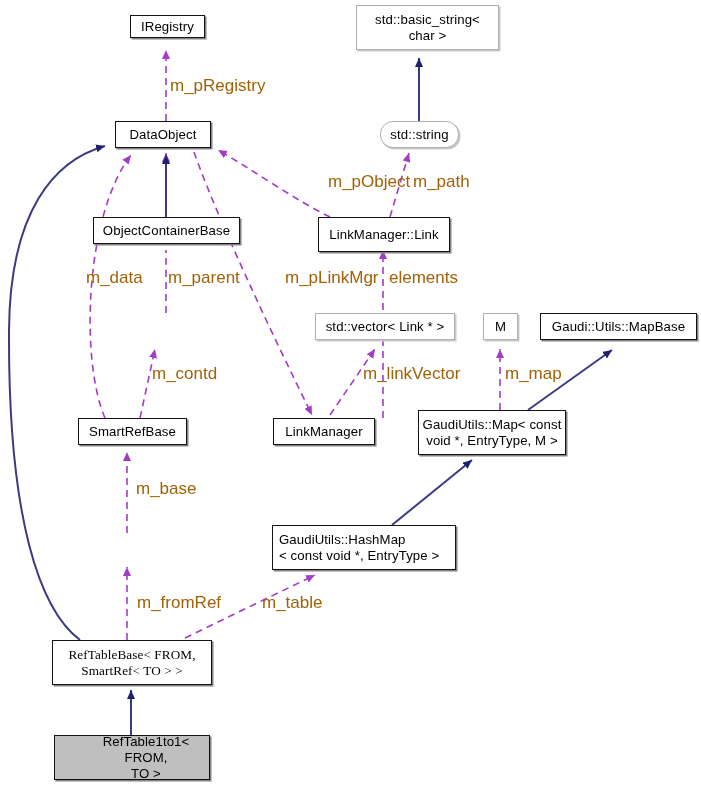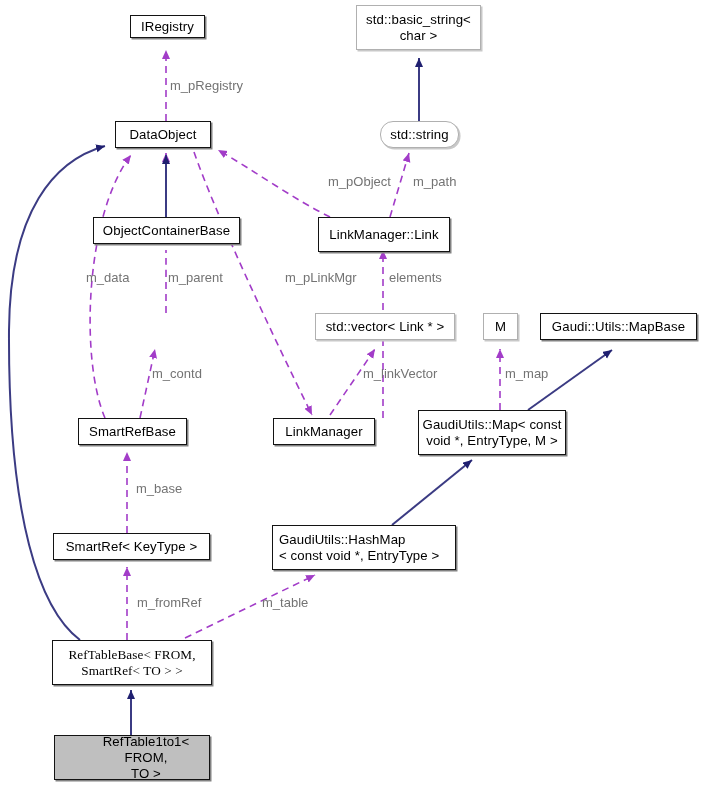--- a/index.html
+++ b/index.html
@@ -51,23 +51,23 @@
     border: 1.4px solid #131313;
     box-shadow: 1.5px 1.5px 0 0 #828282;
   }
   .node.leftalign {
     justify-content: flex-start;
     text-align: left;
     padding-left: 6px;
   }
   .edge-label {
     position: absolute;
-    font-size: 13px;
+    font-size: 17px;
     line-height: 15px;
-    color: #737373;
+    color: #a16207;
     white-space: nowrap;
     font-family: "Liberation Sans", sans-serif;
   }
 </style>
 </head>
 <body>
 
 <div id="diagram">
 
   <svg id="edges" viewBox="0 0 701 789" width="701" height="789" xmlns="http://www.w3.org/2000/svg">
@@ -153,21 +153,21 @@
       <path d="M392,525 L472,460" stroke="#3b3b83" stroke-width="2" fill="none" marker-end="url(#arrow-inherit)"></path>
     </g>
 
     <g>
       <path d="M131,735 L131,690" stroke="#3b3b83" stroke-width="2" fill="none" marker-end="url(#arrow-inherit)"></path>
     </g>
   </svg>
 
   <div class="node solid" style="left:130px; top:15px; width:75px; height:23px;">IRegistry</div>
 
-  <div class="node light" style="left:356px; top:5px; width:125px; height:45px;">std::basic_string&lt;
+  <div class="node light" style="left:356px; top:5px; width:143px; height:45px;">std::basic_string&lt;
 char &gt;</div>
 
   <div class="node solid" style="left:115px; top:121px; width:96px; height:27px;">DataObject</div>
 
   <div class="node light" style="left:380px; top:121px; width:79px; height:27px;border-radius:13px;">std::string</div>
 
   <div class="node solid" style="left:93px; top:217px; width:147px; height:27px;">ObjectContainerBase</div>
 
   <div class="node solid" style="left:318px; top:217px; width:132px; height:35px;">LinkManager::Link</div>
 
@@ -178,21 +178,20 @@
 
   <div class="node solid" style="left:540px; top:313px; width:157px; height:27px;">Gaudi::Utils::MapBase</div>
 
   <div class="node solid" style="left:78px; top:418px; width:109px; height:27px;">SmartRefBase</div>
 
   <div class="node solid" style="left:273px; top:418px; width:102px; height:27px;">LinkManager</div>
 
   <div class="node solid" style="left:418px; top:410px; width:148px; height:45px;">GaudiUtils::Map&lt; const
 void *, EntryType, M &gt;</div>
 
-  <div class="node solid" style="left:53px; top:533px; width:157px; height:27px;">SmartRef&lt; KeyType &gt;</div>
 
   <div class="node solid leftalign" style="left:272px; top:525px; width:184px; height:45px;">GaudiUtils::HashMap
 &lt; const void *, EntryType &gt;</div>
 
   <div class="node solid" style="left:52px; top:640px; width:160px; height:45px;font-family:Liberation Serif, serif;">RefTableBase&lt; FROM,
 SmartRef&lt; TO &gt; &gt;</div>
 
   <div class="node filled" style="left:54px; top:735px; width:156px; height:45px;padding-left:28px;">RefTable1to1&lt; FROM,
 TO &gt;</div>
 

